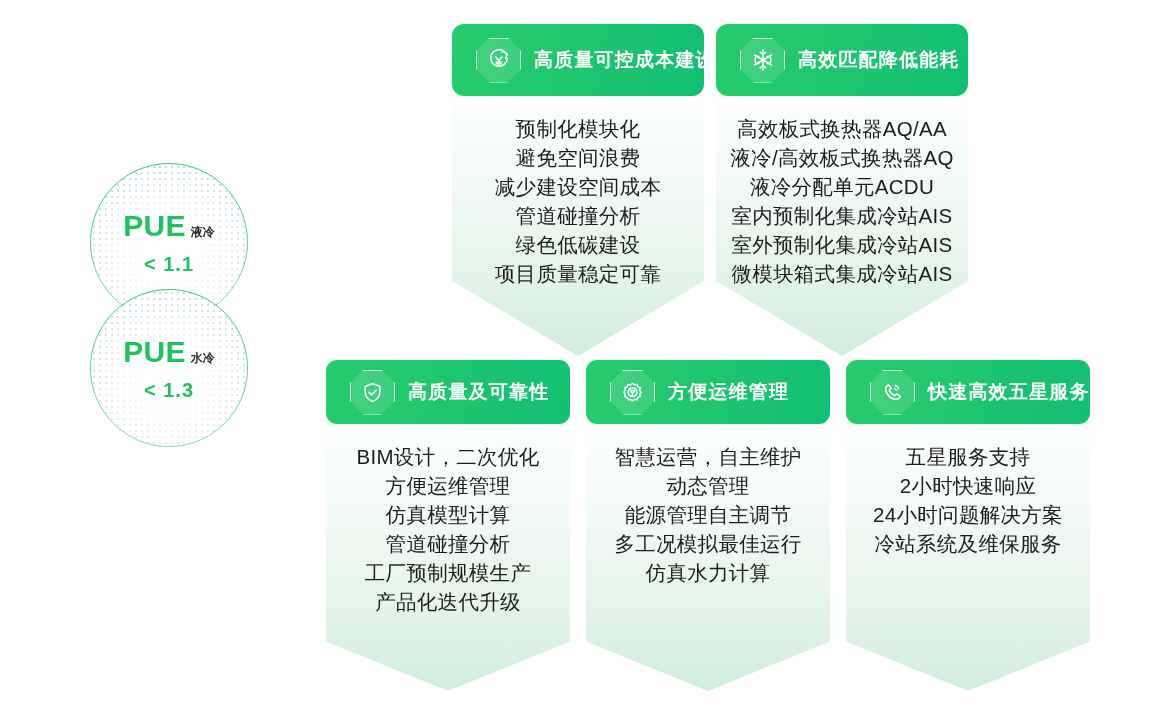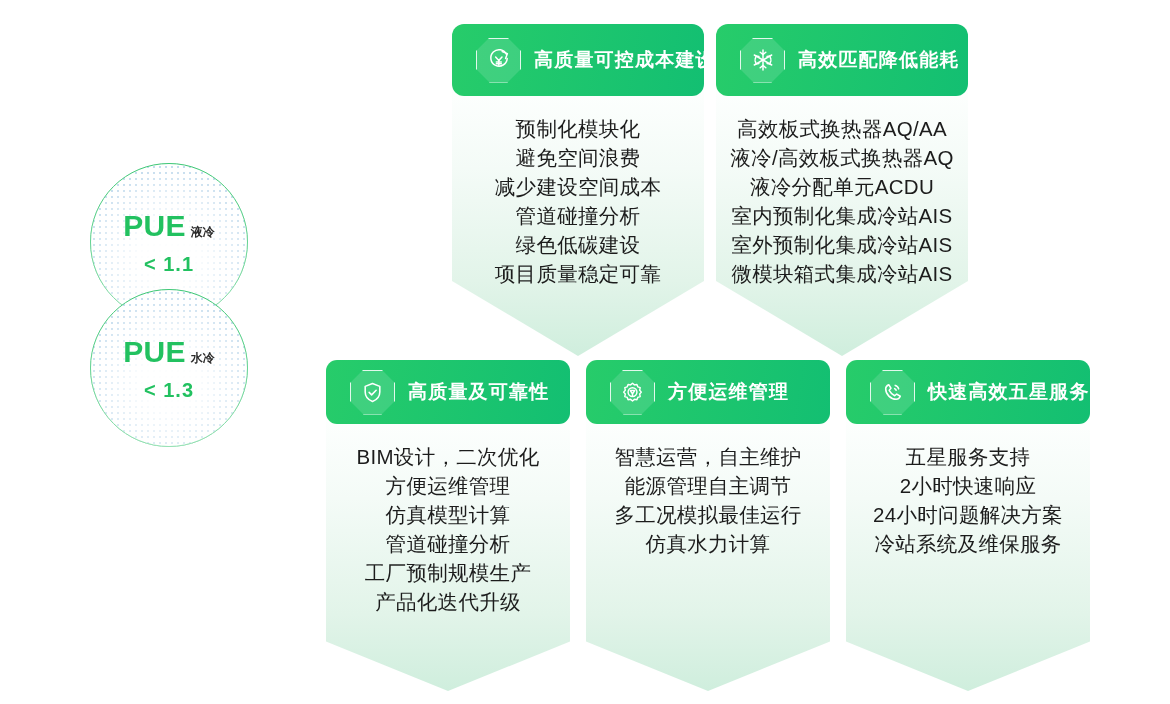--- a/index.html
+++ b/index.html
@@ -233,20 +233,21 @@
           <circle cx="13" cy="12.6" r="4.6"></circle>
           <path d="M10.7 11 L15.3 11 L13 14.4 Z"></path>
           <path d="M13 14.4 L13 16.2"></path>
         </svg>
       </div>
       <div class="head-title">方便运维管理</div>
     </div>
     <div class="panel-body shallow">
       <ul>
         <li>智慧运营，自主维护</li>
+        <li>动态管理</li>
         <li>能源管理自主调节</li>
         <li>多工况模拟最佳运行</li>
         <li>仿真水力计算</li>
       </ul>
     </div>
   </div>
 
   <div class="panel" id="panel-service">
     <div class="panel-head">
       <div class="head-icon">

